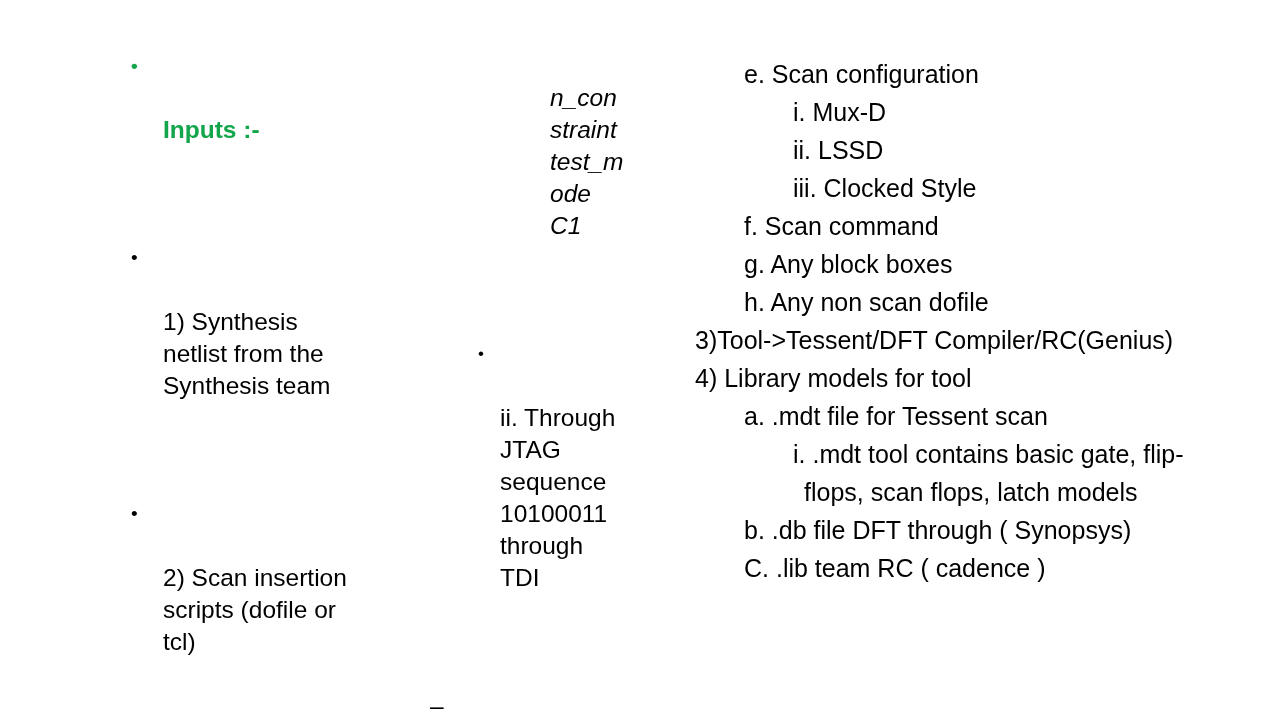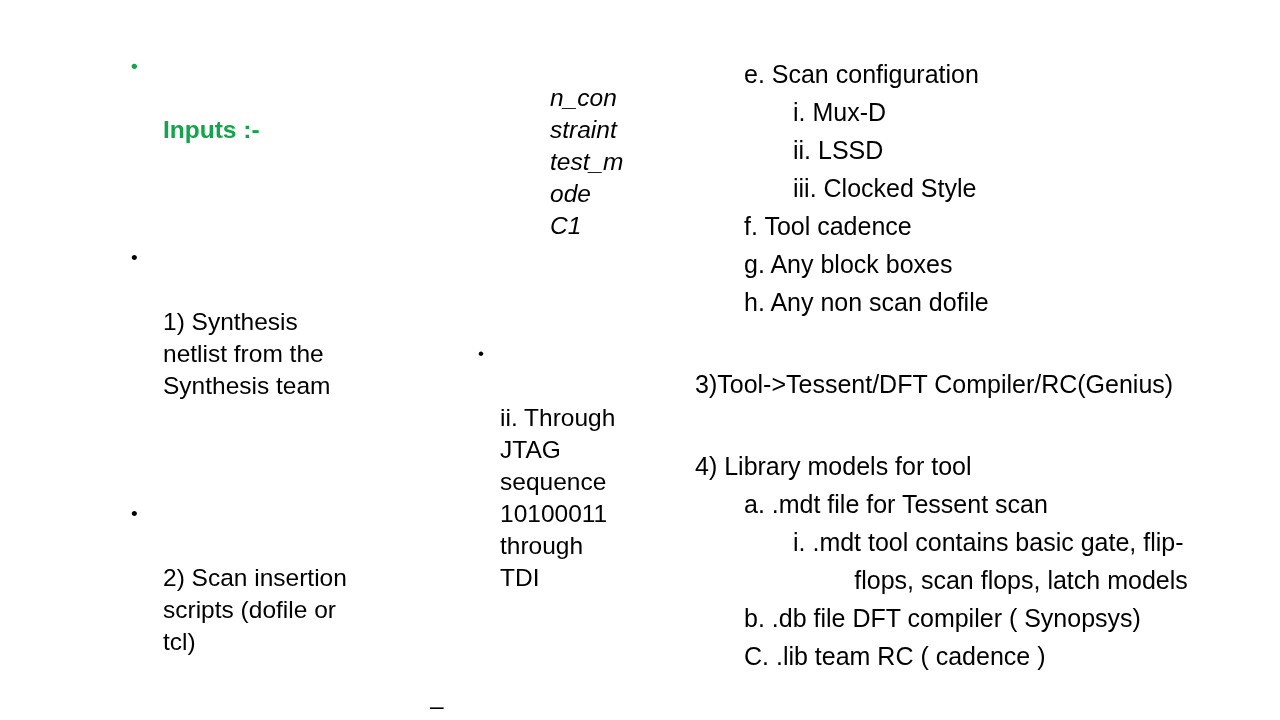--- a/index.html
+++ b/index.html
@@ -81,24 +81,24 @@
   }
   .heading > .bullet { color: #13a54b; }
 
   
   .row3 {
     font-size: 25px;
     line-height: 38px;
     white-space: pre-wrap;
     display: block;
   }
-  .ind0 { padding-left: 17px; margin-top: 44px; }   
+  .ind0 { padding-left: 17px; }   
   .ind1 { padding-left: 66px; }   
   .ind2 { padding-left: 115px; }  
-  .ind2b { padding-left: 126px; text-align: center; } 
+  .ind2b { padding-left: 126px; } 
 </style>
 </head>
 <body>
 
 <div class="slide">
 
   <div class="column" id="col-1">
 
     <div class="row lvl0 heading">
       <span class="bullet">•</span>
@@ -147,26 +147,26 @@
     </div>
 
   </div>
 
   <div class="column" id="col-3">
 
     <div class="row3 ind1">e. Scan configuration</div>
     <div class="row3 ind2">i. Mux-D</div>
     <div class="row3 ind2">ii. LSSD</div>
     <div class="row3 ind2">iii. Clocked Style</div>
-    <div class="row3 ind1">f. Tool cadence</div>
+    <div class="row3 ind1">f. Scan command</div>
     <div class="row3 ind1">g. Any block boxes</div>
     <div class="row3 ind1">h. Any non scan dofile</div>
     <div class="row3 ind0">3)Tool-&gt;Tessent/DFT Compiler/RC(Genius)</div>
     <div class="row3 ind0">4) Library models for tool</div>
     <div class="row3 ind1">a. .mdt file for Tessent scan</div>
     <div class="row3 ind2">i. .mdt tool contains basic gate, flip-</div>
     <div class="row3 ind2b">flops, scan flops, latch models</div>
-    <div class="row3 ind1">b. .db file DFT compiler ( Synopsys)</div>
+    <div class="row3 ind1">b. .db file DFT through ( Synopsys)</div>
     <div class="row3 ind1">C. .lib team RC ( cadence )</div>
 
   </div>
 
 </div>
 
 </body></html>

